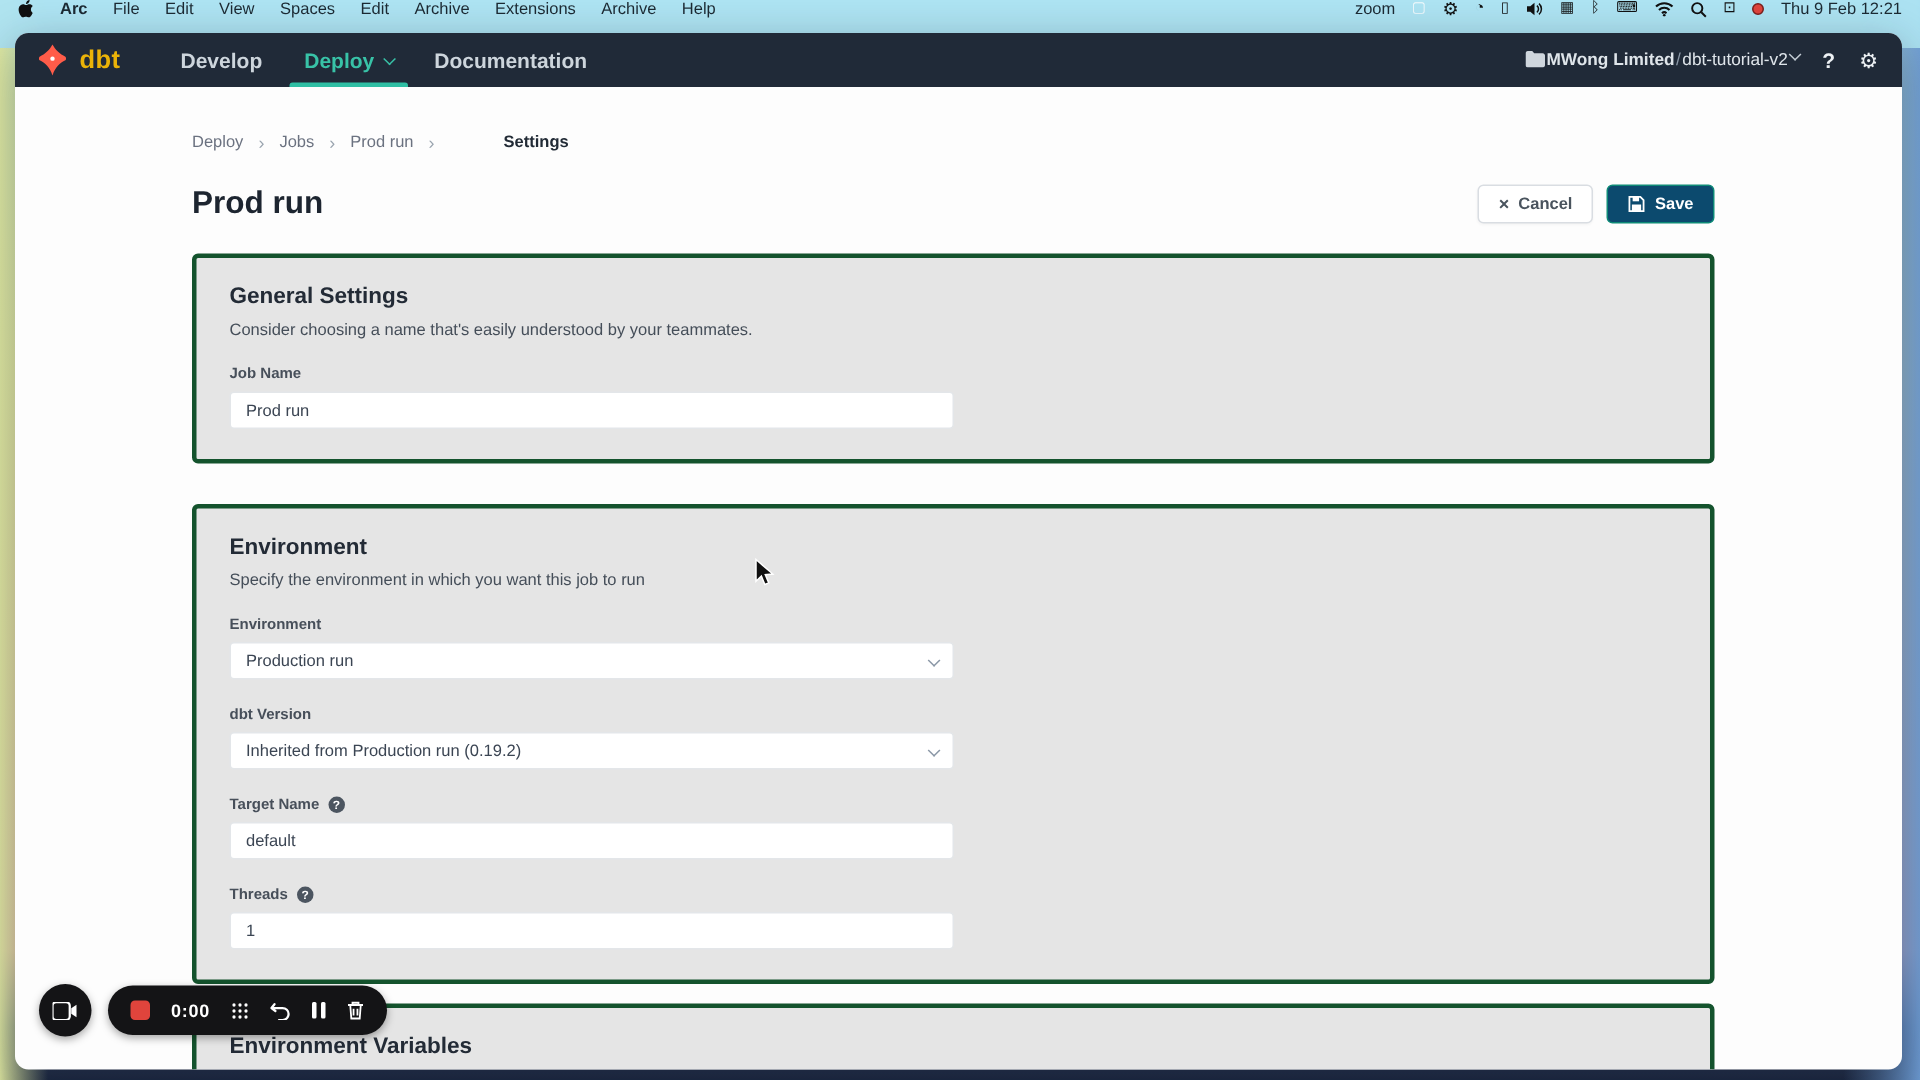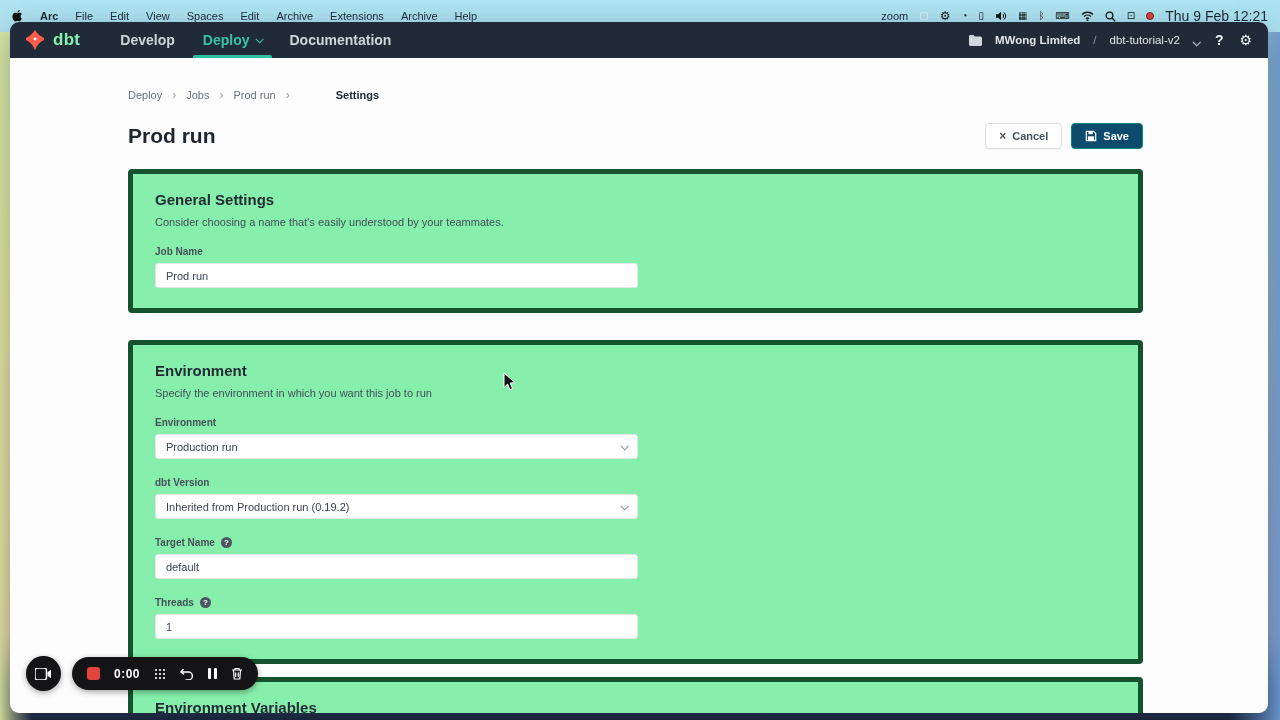--- a/index.html
+++ b/index.html
@@ -9,73 +9,73 @@
     background:
       linear-gradient(90deg, rgba(223,232,160,.95) 0%, rgba(223,232,160,0) 2.5%, rgba(111,158,214,0) 96%, rgba(111,158,214,.95) 100%),
       linear-gradient(180deg,#a9e3f1 0%,#bfe8c8 6%,#e3e6a2 34%,#eac8a2 60%,#e8a4a8 88%,#3c4666 95%,#1c2840 100%);
     position:relative;
   }
 
   
   .menubar{
     position:absolute; top:0; left:0; right:0; height:32px;
     background:rgba(174,228,242,.96);
-    display:flex; align-items:center; gap:17px;
+    display:flex; align-items:flex-start; gap:17px;
     padding:0 12px; font-size:11px; color:#1c2a33; font-weight:bold;
   }
   .menubar .mitem{ font-weight:normal; }
   .menubar .mitem.bold{ font-weight:bold; }
   .menu-right{ margin-left:auto; display:flex; align-items:center; gap:11px; font-weight:normal; }
   .micon{ font-size:10px; line-height:1; color:#111; }
   .micon svg{ display:block; }
   .record-dot{ width:8px; height:8px; border-radius:50%; background:#e0443c; border:1px solid #7a1f1c; }
-  .mclock{ font-size:14px; }
+  .mclock{ font-size:11px; }
 
   
   .window{
     position:absolute; left:10px; top:22px; width:1258px; height:691px;
     background:#fdfdfd; border-radius:9px; overflow:hidden;
     box-shadow:0 8px 30px rgba(20,30,50,.35);
   }
 
   
   .navbar{
     height:36px; background:#202a38; display:flex; align-items:stretch;
     color:#e7ebef; font-size:12px;
   }
   .brand{ display:flex; align-items:center; gap:7px; padding:0 26px 0 14px; }
-  .brand-name{ font-size:17px; font-weight:bold; color:#86efac; letter-spacing:.3px; }
+  .brand-name{ font-size:17px; font-weight:bold; color:#eab308; letter-spacing:.3px; }
   .nav-items{ display:flex; align-items:stretch; }
   .nav-item{ display:flex; align-items:center; gap:6px; padding:0 14px; color:#cdd5dc; font-weight:bold; font-size:14px; cursor:pointer; position:relative; }
   .nav-item.active{ color:#38c2a7; }
   .nav-item.active::after{ content:""; position:absolute; left:4px; right:4px; bottom:0; height:3px; background:#2fbfa4; border-radius:2px 2px 0 0; }
   .chev{ width:6px; height:6px; border-right:1.5px solid #8a97a6; border-bottom:1.5px solid #8a97a6; transform:rotate(45deg) translateY(-1px); }
   .chev.teal{ border-color:#38c2a7; }
   .chev.light{ border-color:#c3ccd4; }
   .nav-right{ margin-left:auto; display:flex; align-items:center; gap:10px; padding-right:16px; }
-  .acct{ display:flex; align-items:flex-end; gap:13px; font-size:11.5px; font-weight:bold; color:#dfe5ea; }
+  .acct{ display:flex; align-items:flex-start; gap:1px; font-size:11.5px; font-weight:bold; color:#dfe5ea; }
   .acct .sep{ color:#8a97a6; font-weight:normal; }
   .nav-help{ font-size:14px; font-weight:bold; color:#eef2f5; padding:0 6px; cursor:pointer; }
   .nav-gear{ font-size:14px; color:#eef2f5; cursor:pointer; }
 
   
   .page{ padding:0 125px 0 118px; height:655px; overflow:hidden; }
   .breadcrumb{ margin-top:30px; display:flex; align-items:center; gap:10px; font-size:11px; color:#6b7280; }
   .breadcrumb .bsep{ color:#9aa4af; font-size:12px; }
   .breadcrumb .bc-last{ color:#222b36; font-weight:bold;padding-left:36px; }
 
   .title-row{ margin-top:21px; display:flex; align-items:center; }
   .page-title{ font-size:21px; font-weight:bold; color:#1d2530; }
   .title-actions{ margin-left:auto; display:flex; gap:9px; }
   .btn{ height:26px; display:inline-flex; align-items:center; gap:6px; border-radius:4px; font-size:11px; font-weight:bold; padding:0 13px; cursor:pointer; }
   .btn-cancel{ background:#fff; border:1px solid #d9dde2; color:#4a545e; box-shadow:0 1px 2px rgba(0,0,0,.04); }
   .btn-cancel .x{ font-size:12px; }
   .btn-save{ background:#0c4a6e; border:1px solid #0e8a77; color:#fff; }
 
-  .card{ background:#86efac; border:5px solid #14532d; border-radius:4px; padding:17px 22px 20px; }
+  .card{ background:#e5e5e5; border:3px solid #14532d; border-radius:4px; padding:17px 22px 20px; }
   .card h3{ font-size:15px; font-weight:bold; color:#232b36; }
   .card .sub{ margin-top:8px; font-size:11px; color:#454e59; }
   .card-general{ margin-top:20px; }
   .card-env{ margin-top:27px; }
   .card-vars{ margin-top:13px; padding-bottom:16px; }
 
   .field{ margin-top:18px; width:483px; }
   .field label{ display:flex; align-items:center; font-size:10px; font-weight:bold; color:#474f5a; }
   .control{ margin-top:6px; height:25px; background:#fff; border:1px solid #e3e6e9; border-radius:3px;
             display:flex; align-items:center; padding:0 10px; font-size:11px; color:#3b4553; }

